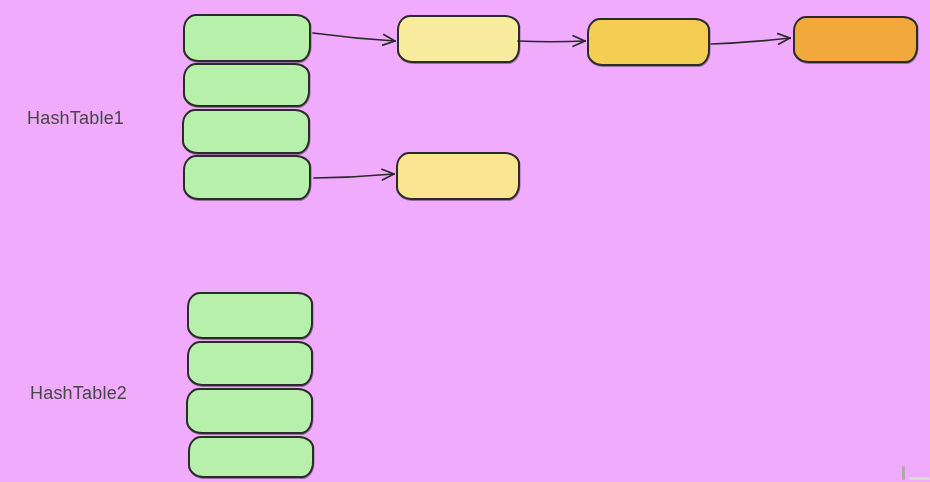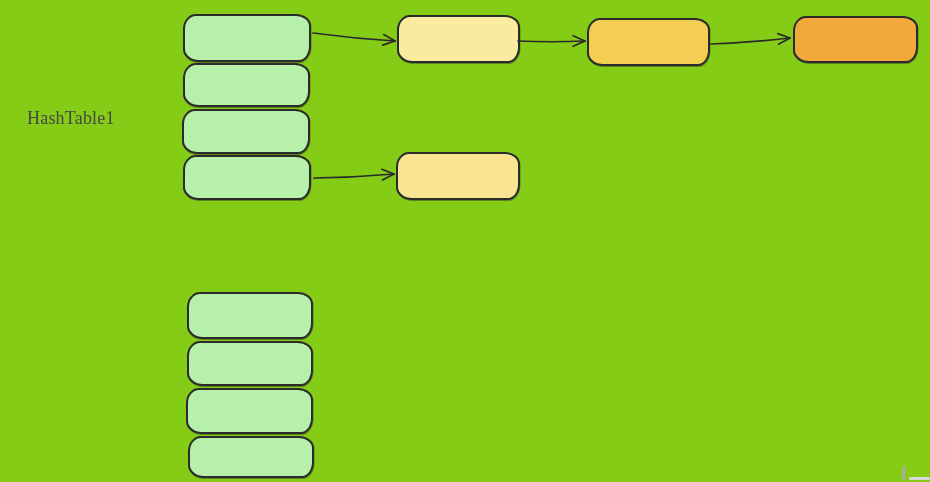--- a/index.html
+++ b/index.html
@@ -4,23 +4,23 @@
 <style>
   html, body {
     margin: 0;
     padding: 0;
     background: #ffffff;
   }
   .stage {
     position: relative;
     width: 930px;
     height: 482px;
-    background: #84cc16;
+    background: #f0abfc;
     overflow: hidden;
-    font-family: Liberation Serif, serif;
+    font-family: Liberation Sans, sans-serif;
   }
   .canvas-label {
     position: absolute;
     font-size: 18px;
     letter-spacing: 0.2px;
     color: #474747;
     white-space: nowrap;
     user-select: none;
   }
   .node {
@@ -50,20 +50,21 @@
     border-radius: 2px;
   }
 </style>
 </head>
 <body>
 
 <div class="stage">
 
   <span class="canvas-label" id="label-0" style="left: 27px; top: 108px; color: rgb(71, 71, 71);">HashTable1</span>
 
+  <span class="canvas-label" id="label-1" style="left: 30px; top: 383px; color: rgb(71, 71, 71);">HashTable2</span>
 
   <div id="nodes-root">
       <div class="node" style="left: 183px; top: 14px; width: 128px; height: 48px; background: rgb(183, 240, 171); border-color: rgb(43, 43, 43);"></div>
       <div class="node" style="left: 183px; top: 63px; width: 127px; height: 44px; background: rgb(183, 240, 171); border-color: rgb(43, 43, 43);"></div>
       <div class="node" style="left: 182px; top: 109px; width: 128px; height: 45px; background: rgb(183, 240, 171); border-color: rgb(43, 43, 43);"></div>
       <div class="node" style="left: 183px; top: 155px; width: 128px; height: 45px; background: rgb(183, 240, 171); border-color: rgb(43, 43, 43);"></div>
       <div class="node" style="left: 397px; top: 15px; width: 123px; height: 48px; background: rgb(250, 236, 158); border-color: rgb(43, 43, 43);"></div>
       <div class="node" style="left: 587px; top: 18px; width: 123px; height: 48px; background: rgb(243, 206, 83); border-color: rgb(43, 43, 43);"></div>
       <div class="node" style="left: 793px; top: 16px; width: 125px; height: 47px; background: rgb(242, 169, 59); border-color: rgb(43, 43, 43);"></div>
       <div class="node" style="left: 396px; top: 152px; width: 124px; height: 48px; background: rgb(249, 229, 145); border-color: rgb(43, 43, 43);"></div>

